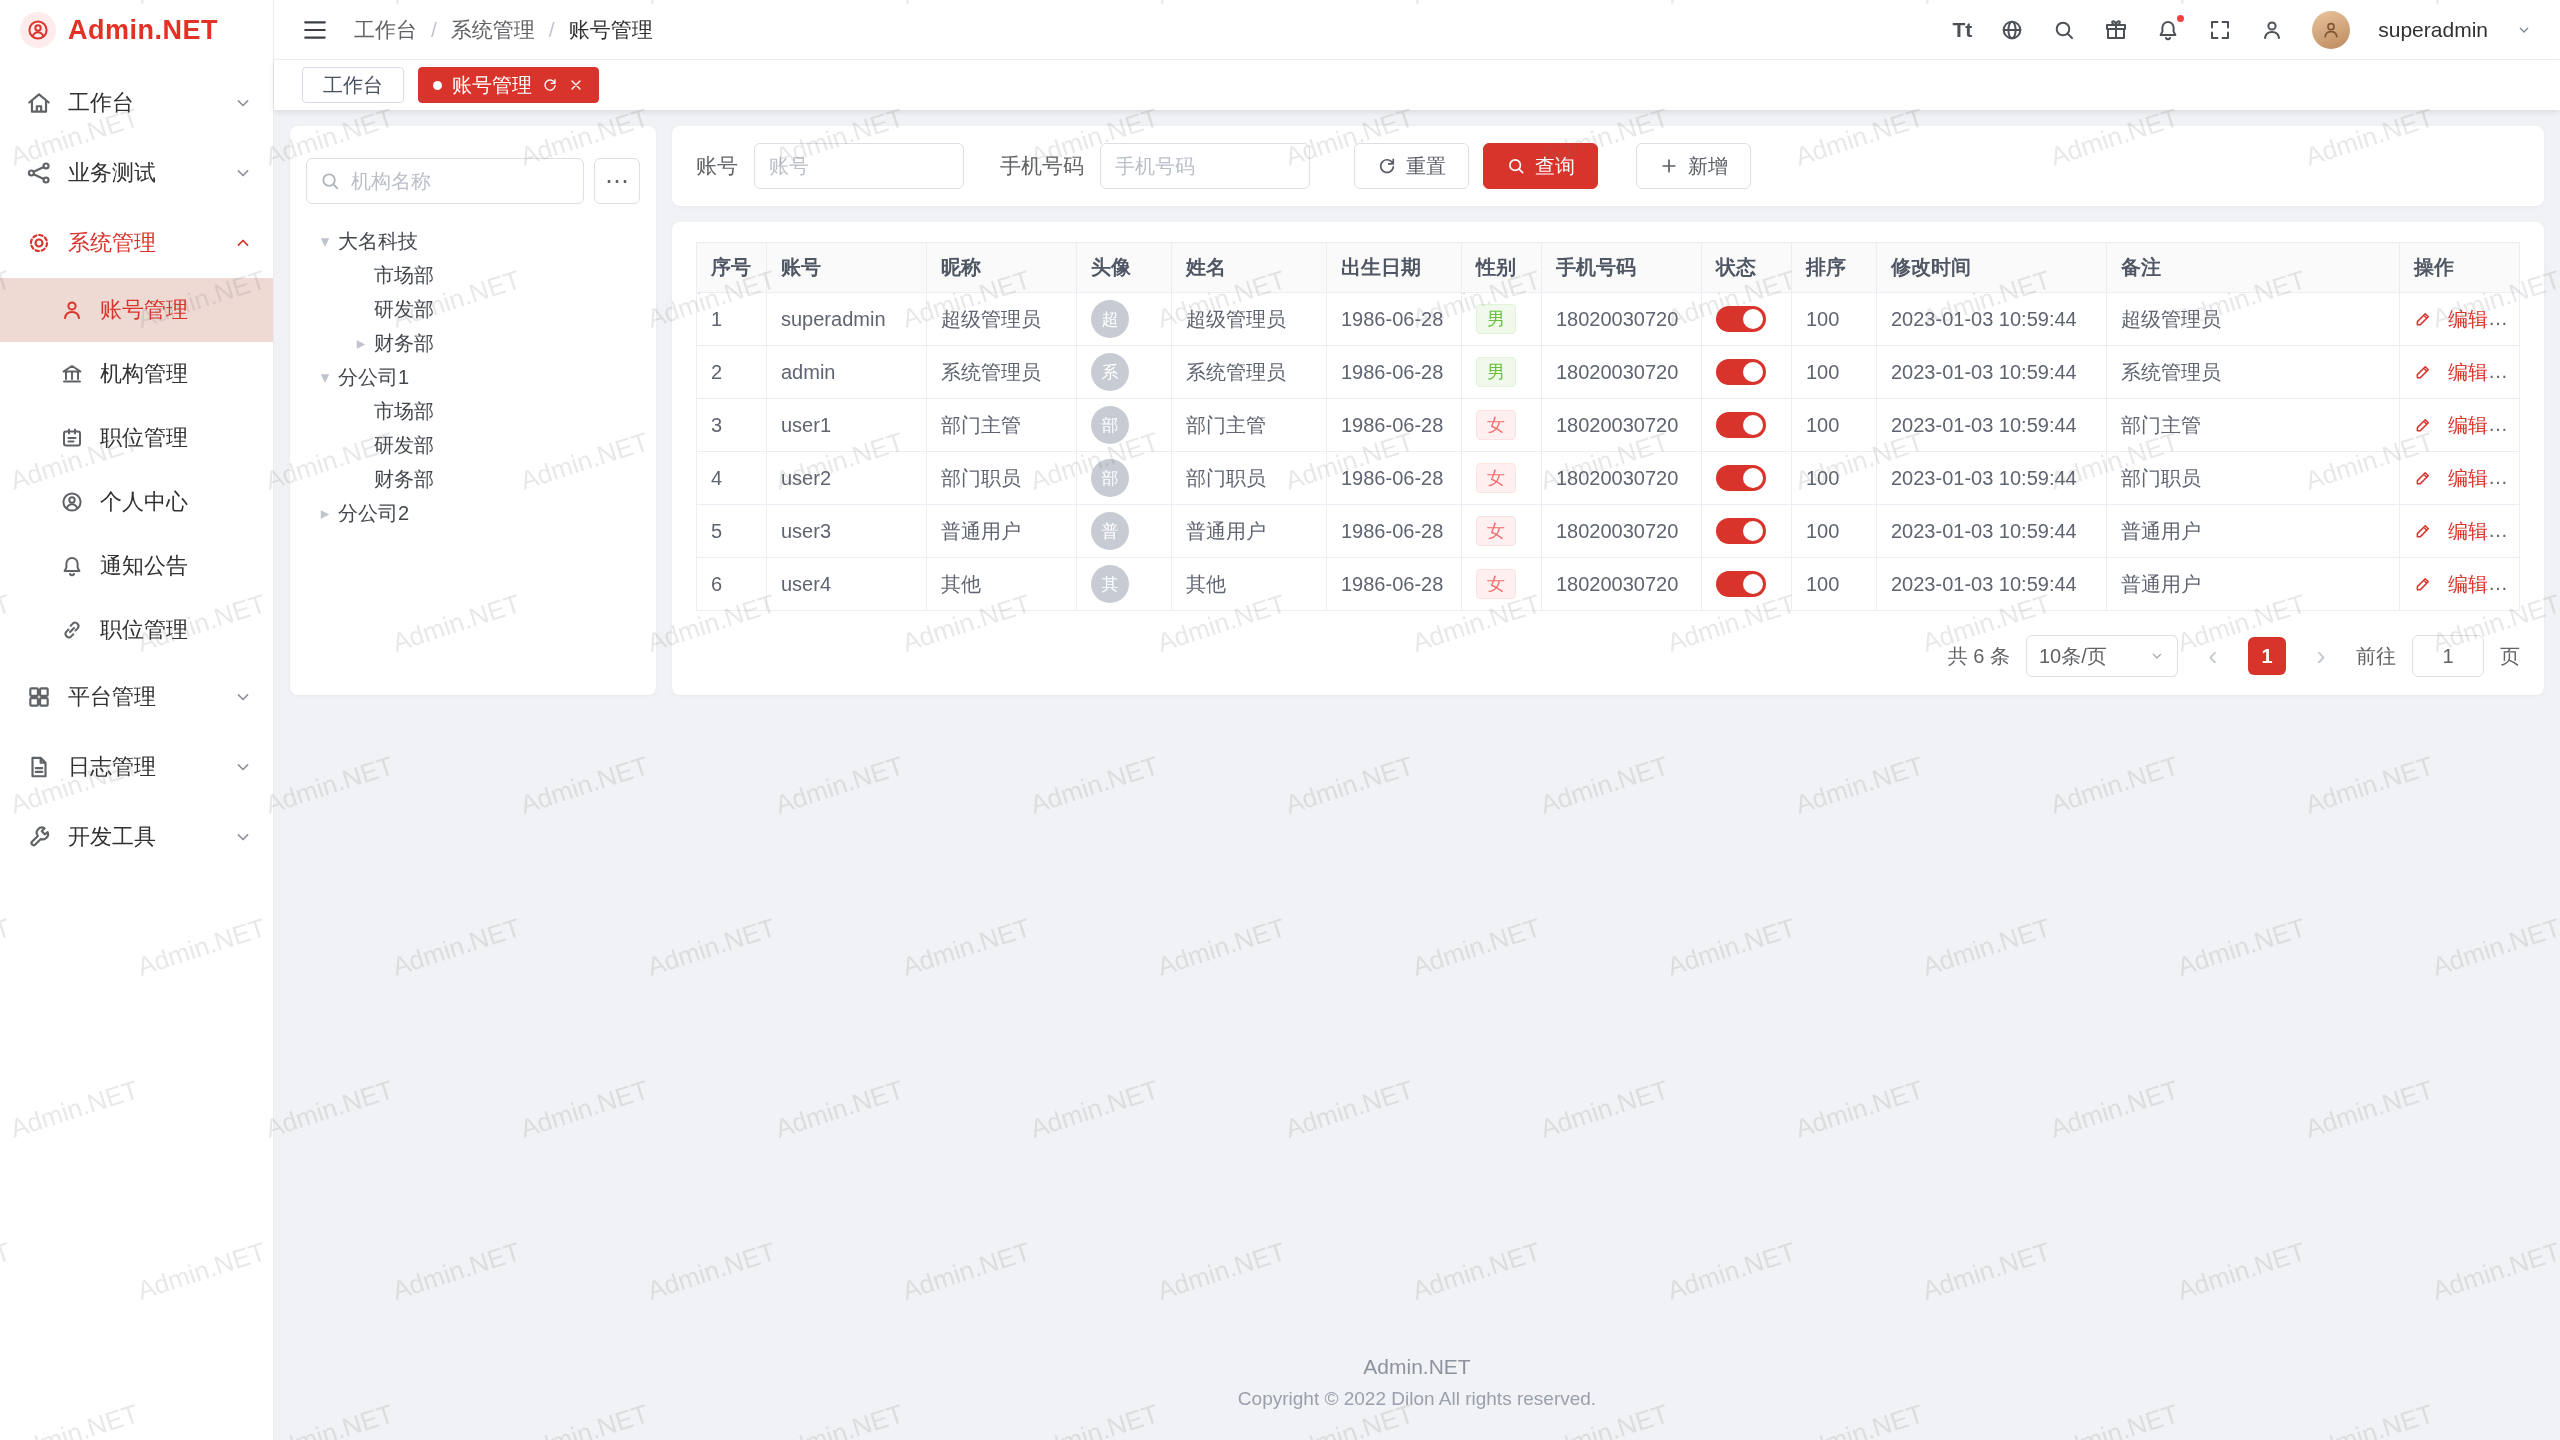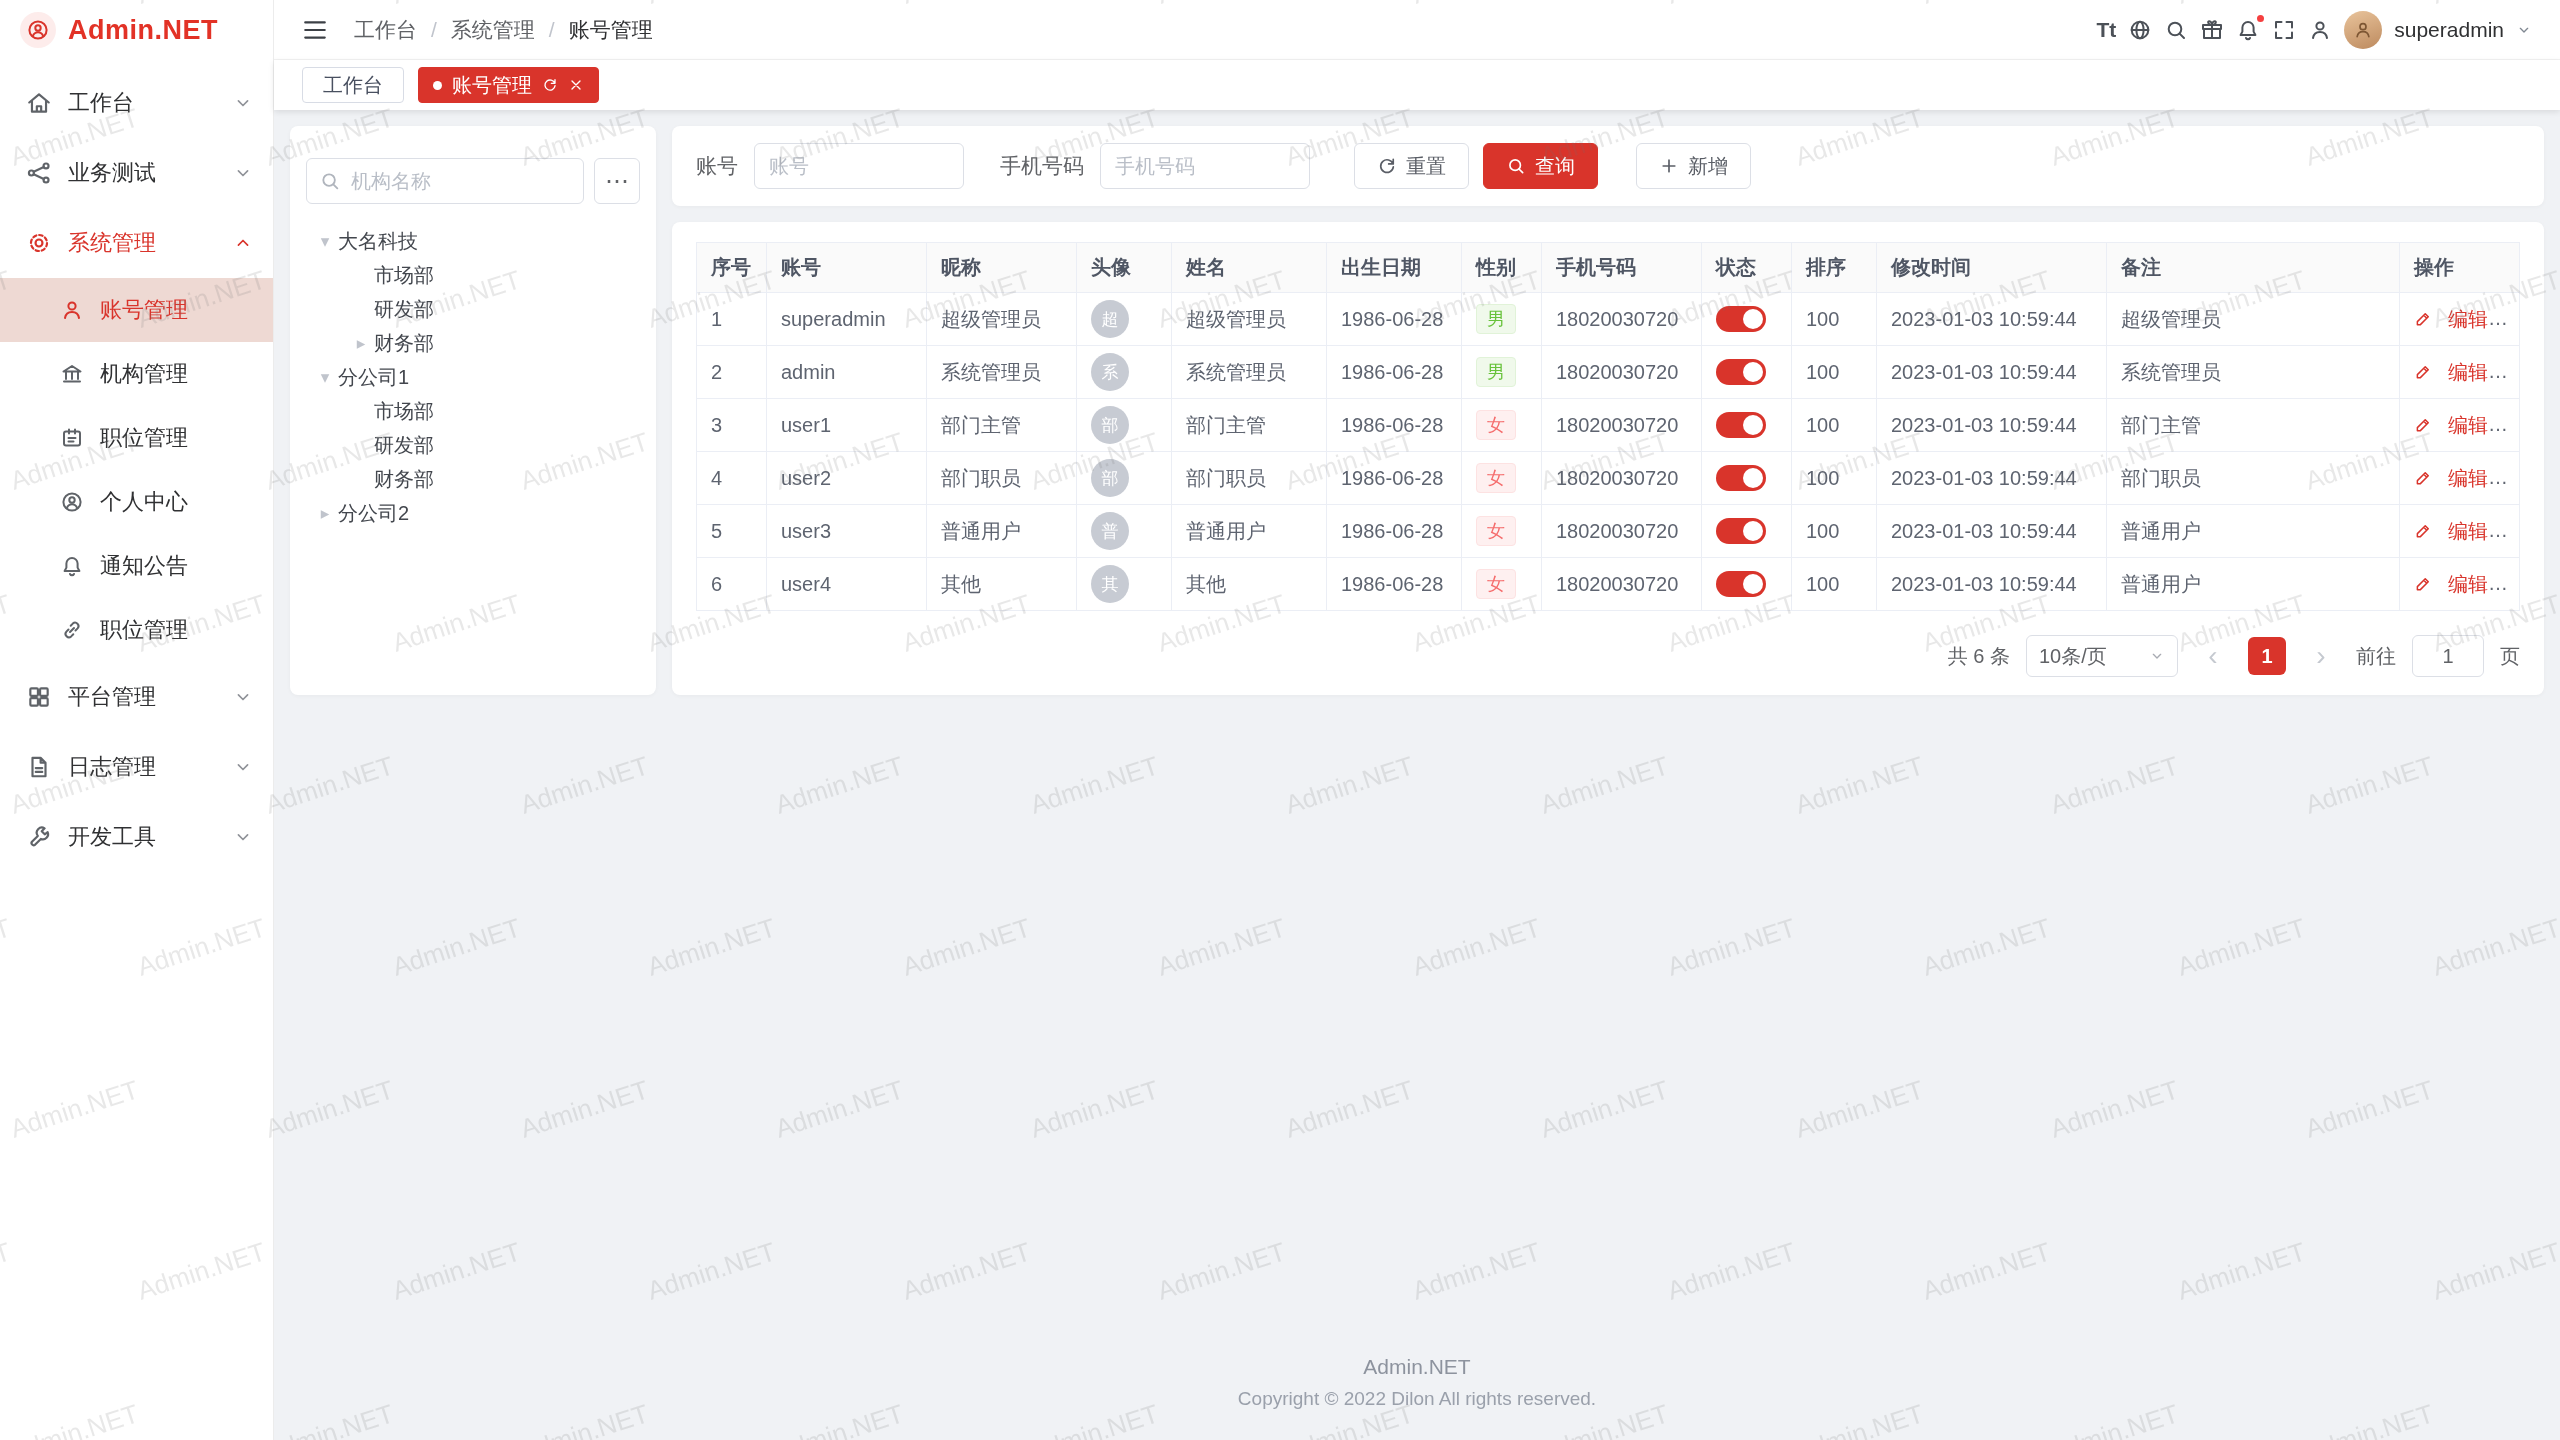--- a/index.html
+++ b/index.html
@@ -25,21 +25,21 @@
   .submenu-item.active svg{color:#d9342b}
 
   
   .main{flex:1;display:flex;flex-direction:column;min-width:0}
   .topbar{height:60px;flex:0 0 60px;display:flex;align-items:center;gap:26px;padding:0 28px;background:#fff;border-bottom:1px solid #f2f2f2}
   .hamburger{color:#3c4046;cursor:pointer}
   .breadcrumb{display:flex;align-items:center;gap:14px;font-size:21px;color:#606266}
   .crumb{cursor:pointer}
   .crumb-sep{color:#c0c4cc}
   .crumb.last{color:#303133}
-  .topbar-right{margin-left:auto;display:flex;align-items:center;gap:12px}
+  .topbar-right{margin-left:auto;display:flex;align-items:center;gap:28px}
   .tool{color:#4c5158;cursor:pointer;display:flex;align-items:center;justify-content:center}
   .font-glyph{font-size:21px;font-weight:bold;color:#4c5158}
   .bell-wrap{position:relative}
   .bell-badge{position:absolute;top:-5px;right:-6px;width:11px;height:11px;border-radius:50%;background:#f53f3f;border:2px solid #fff}
   .avatar{width:38px;height:38px;border-radius:50%;background:linear-gradient(160deg,#e9c49c,#bd8a5e);display:flex;align-items:center;justify-content:center;color:#7d5633;cursor:pointer}
   .username{font-size:21px;color:#303133;cursor:pointer}
   .user-chev{color:#808892}
 
   .tabbar{height:50px;flex:0 0 50px;background:#fff;display:flex;align-items:center;gap:14px;padding:0 28px;box-shadow:0 2px 6px rgba(0,0,0,.10);position:relative;z-index:2}
   .tab{height:36px;display:flex;align-items:center;gap:10px;padding:0 20px;border:1px solid #d8dce5;border-radius:4px;font-size:20px;color:#495060;background:#fff;cursor:pointer}

